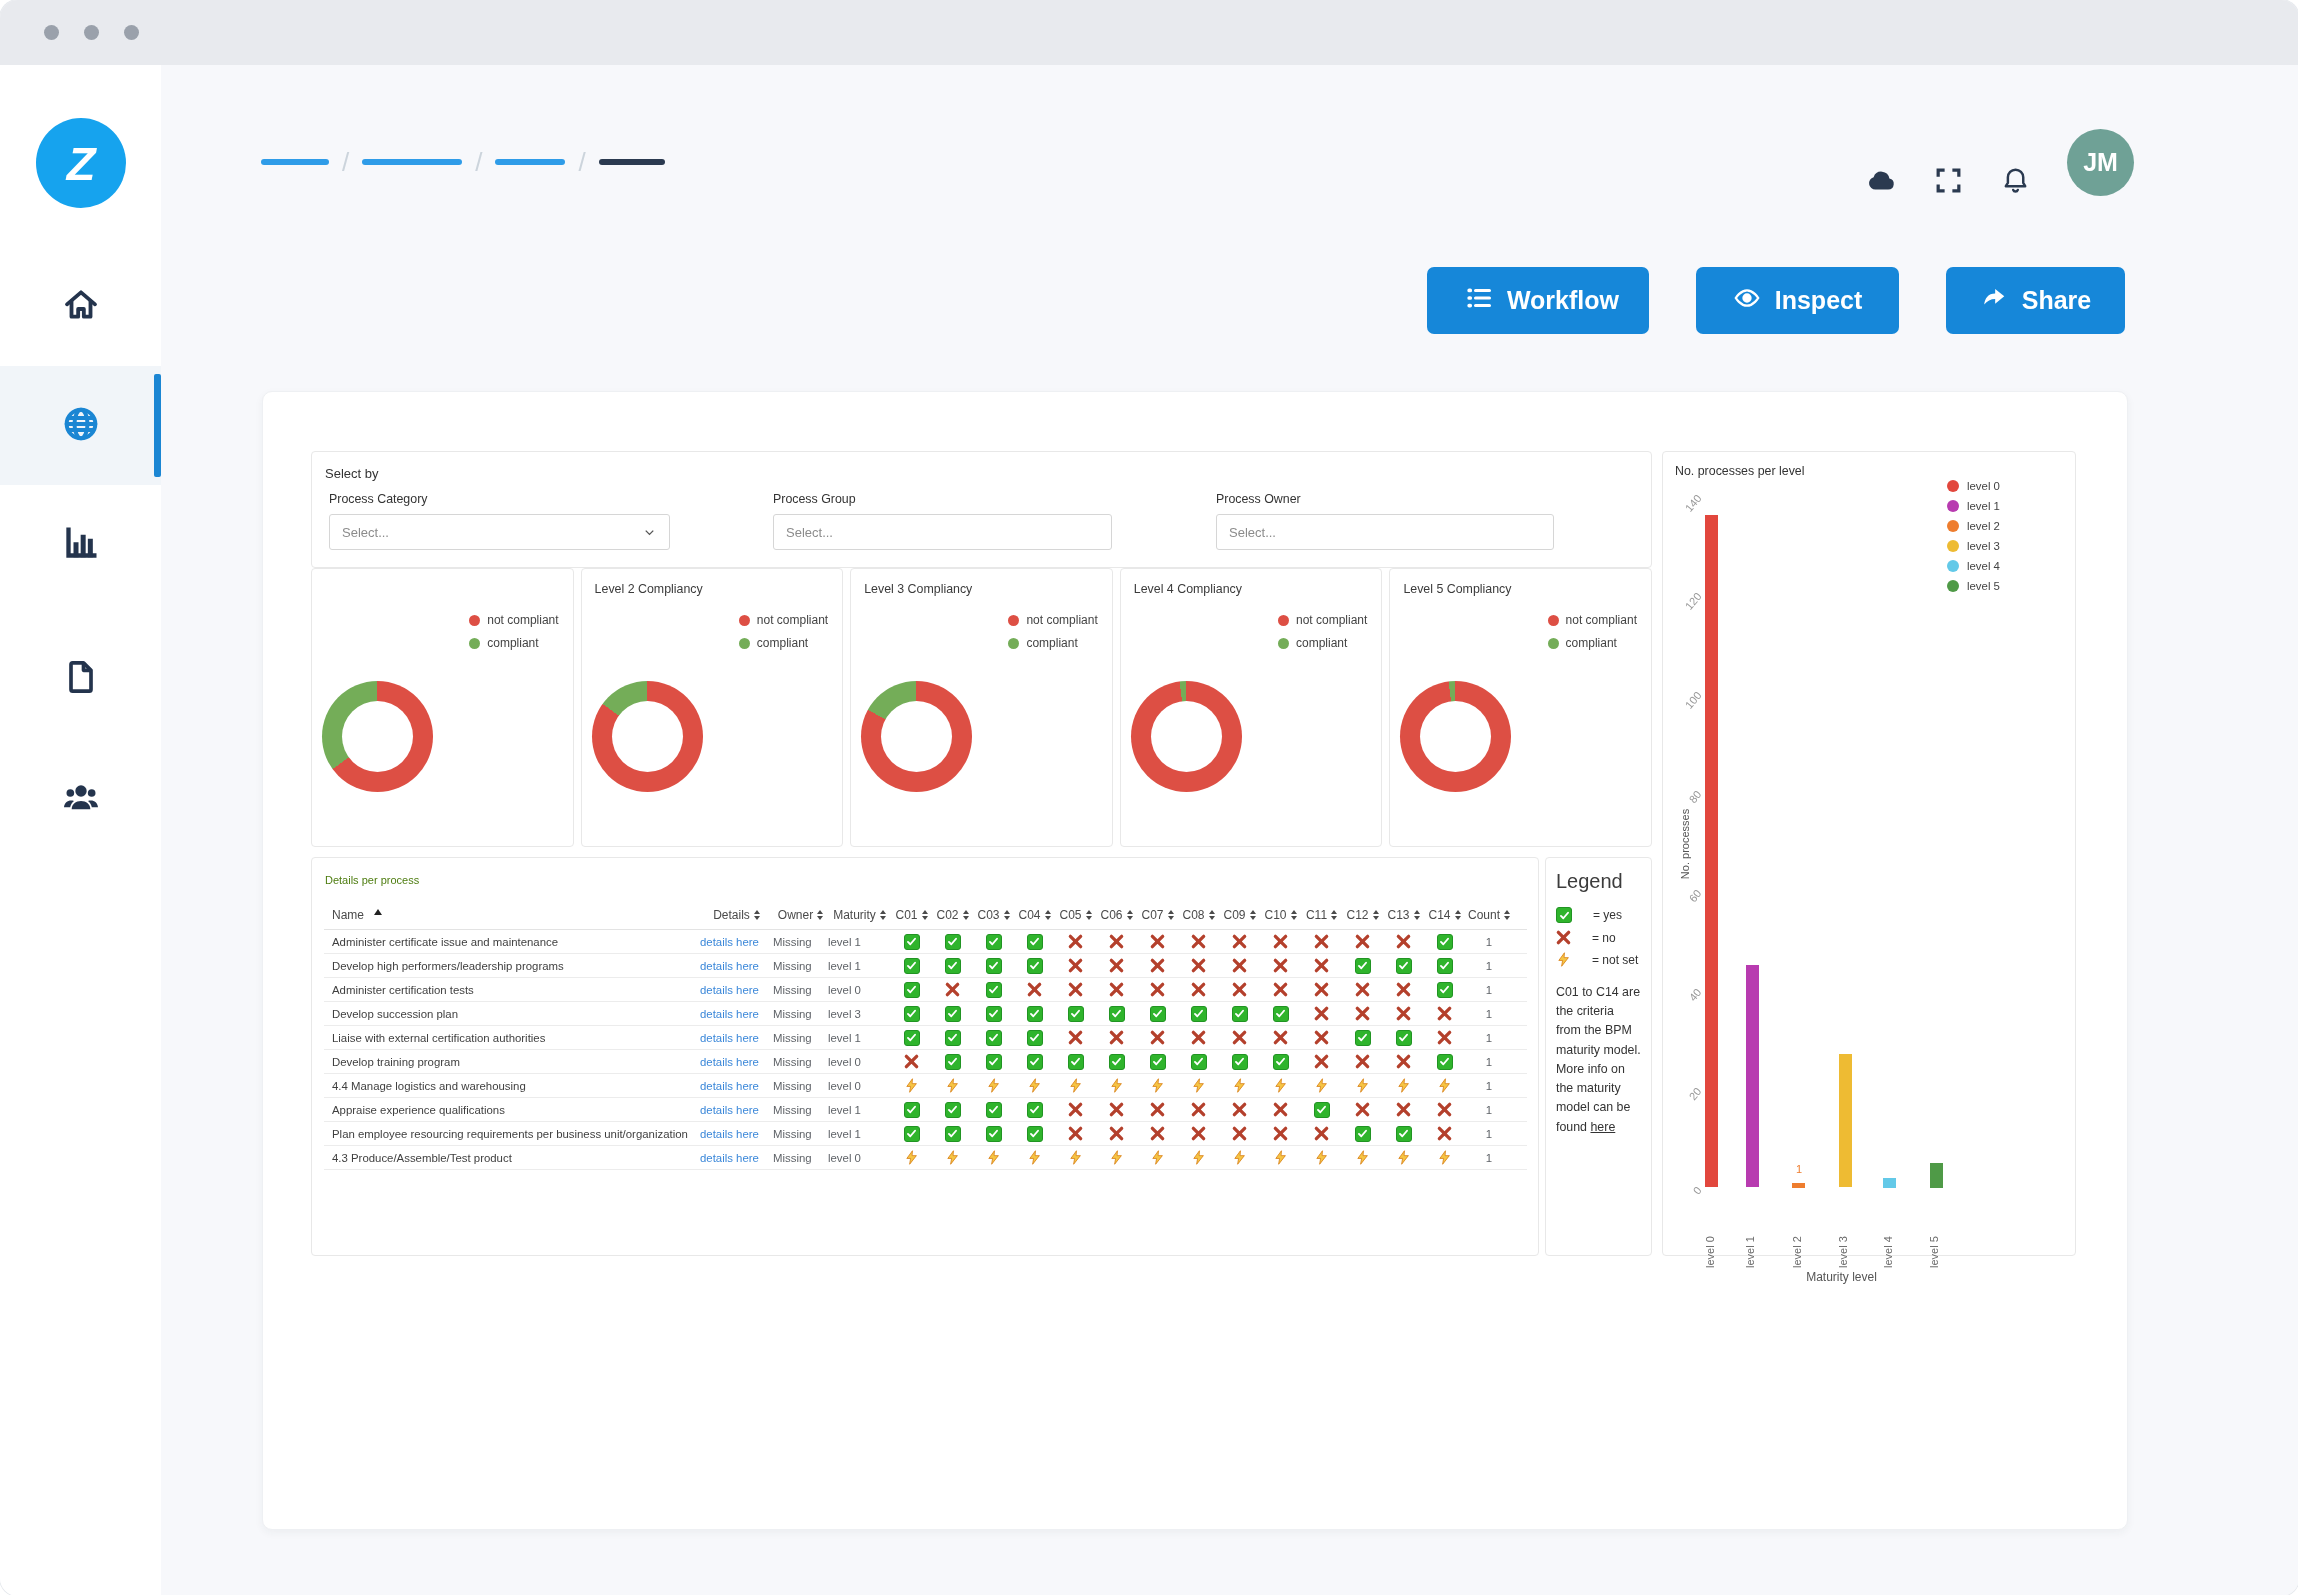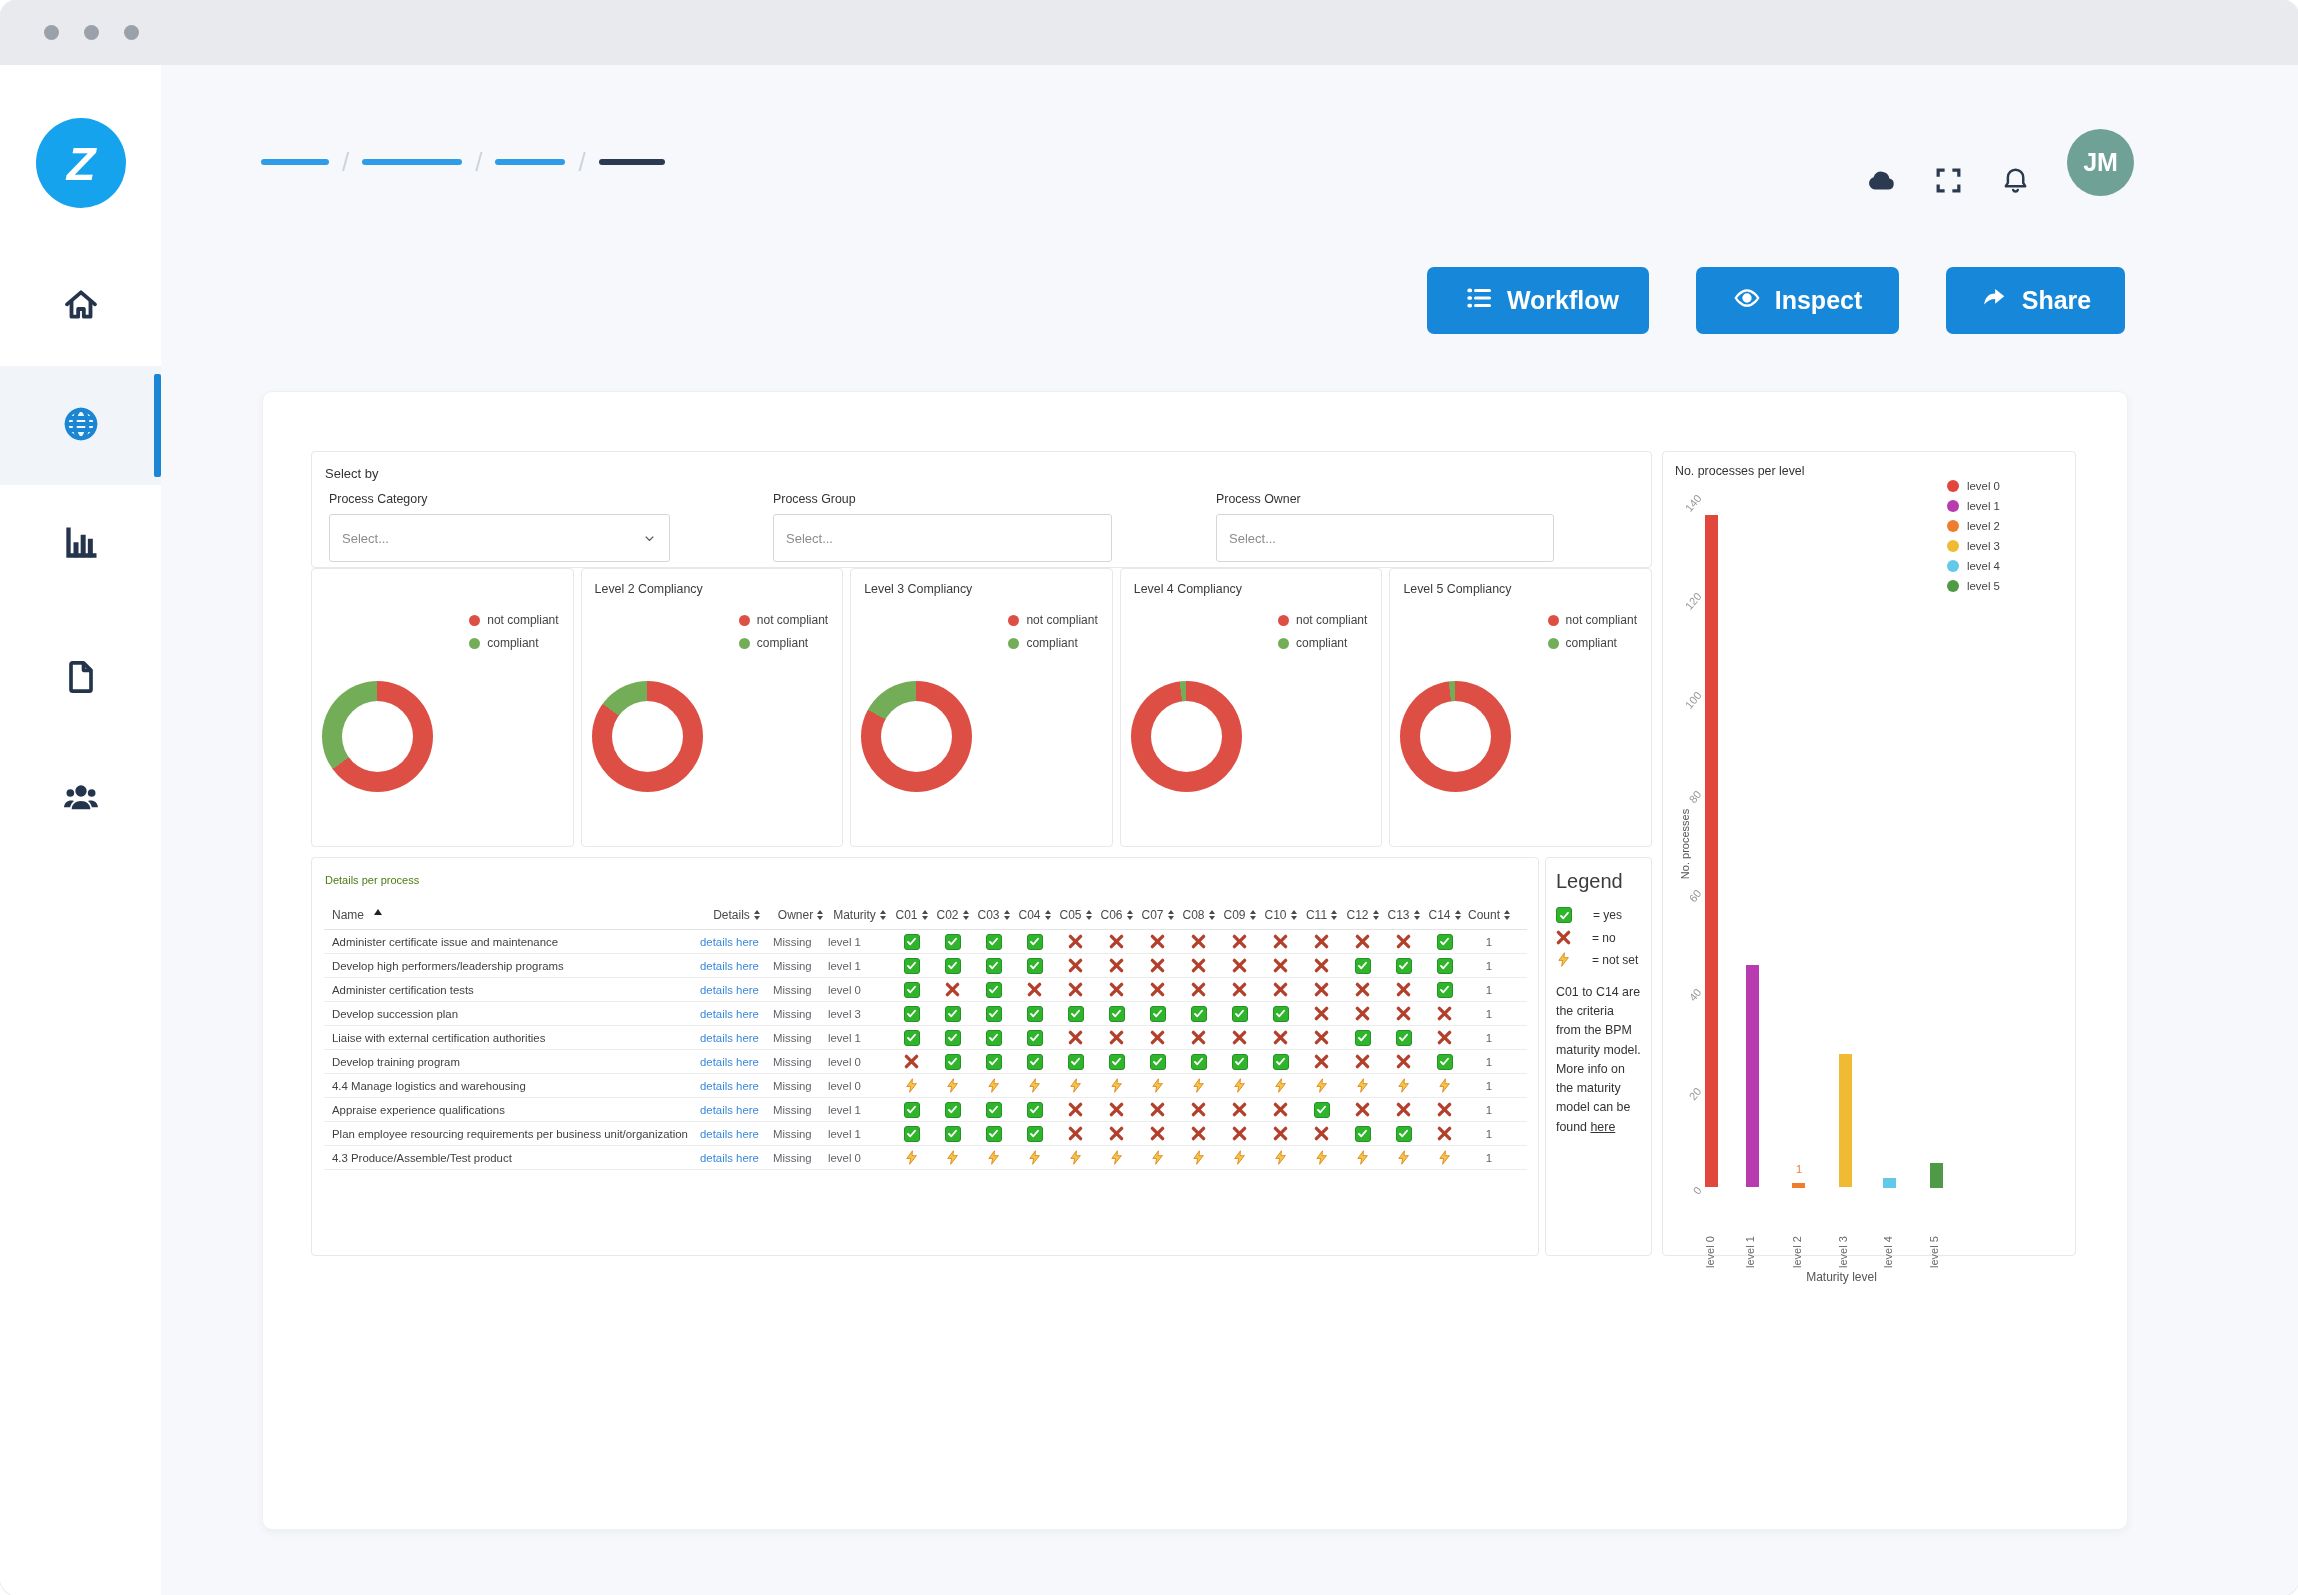--- a/index.html
+++ b/index.html
@@ -33,21 +33,21 @@
   .btn{height:67px;background:#1687d9;border:none;border-radius:7px;color:#fff;font-family:"Liberation Sans",sans-serif;font-size:25px;font-weight:bold;display:flex;align-items:center;justify-content:center;gap:14px;padding:0 30px;cursor:pointer;}
   .btn svg{width:28px;height:28px;}
   
   .content-card{position:absolute;left:101px;top:326px;width:1866px;height:1139px;background:#fff;border:1px solid #eef0f3;border-radius:10px;box-shadow:0 3px 8px rgba(40,50,60,.05);}
   .panel{position:absolute;background:#fff;border:1px solid #e8e8e8;border-radius:4px;}
   
   .filter-card{left:48px;top:59px;width:1341px;height:117px;}
   .filter-title{position:absolute;left:13px;top:14px;font-size:13px;color:#333;}
   .ffield{position:absolute;top:40px;}
   .ffield label{font-size:12.4px;color:#333;display:block;margin-bottom:8px;}
-  .select{height:48px;border:1px solid #d6d6d6;border-radius:3px;background:#fff;display:flex;align-items:center;justify-content:space-between;padding:0 12px;cursor:pointer;}
+  .select{height:36px;border:1px solid #d6d6d6;border-radius:3px;background:#fff;display:flex;align-items:center;justify-content:space-between;padding:0 12px;cursor:pointer;}
   .sel-val{font-size:13px;color:#8c8c8c;}
   .chev svg{width:15px;height:15px;display:block;}
   
   .donut-row{position:absolute;left:48px;top:176px;width:1341px;height:279px;display:flex;gap:7px;}
   .donut-card{flex:1;background:#fff;border:1px solid #e8e8e8;border-radius:4px;position:relative;}
   .dc-title{position:absolute;left:13px;top:13px;font-size:12.4px;color:#3b3b3b;}
   .dc-legend{position:absolute;right:14px;top:44px;display:flex;flex-direction:column;gap:9px;align-items:flex-start;}
   .dc-lrow{display:flex;align-items:center;gap:7px;}
   .dc-dot{width:11px;height:11px;border-radius:50%;}
   .dc-ltext{font-size:12px;color:#444;}

